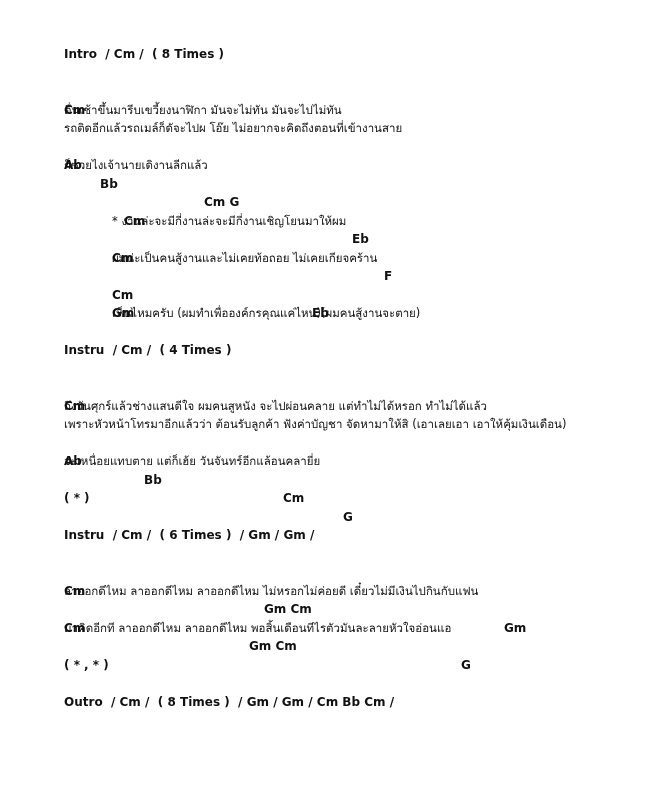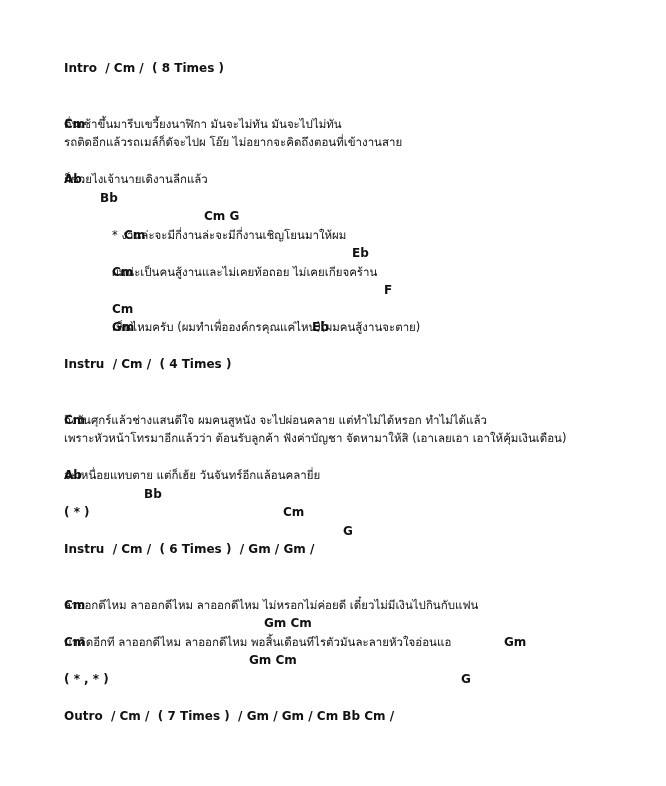--- a/index.html
+++ b/index.html
@@ -1,18 +1,18 @@
 <!DOCTYPE html>
 <html><head>
 <meta charset="utf-8">
 <style>
   html, body { margin:0; padding:0; background:#ffffff; }
   body { width:666px; height:786px; position:relative; overflow:hidden;
          font-family:"DejaVu Sans", "Liberation Sans", sans-serif; color:#111; }
-  .doc { position:absolute; left:64px; top:59px; right:20px; }
+  .doc { position:absolute; left:64px; top:45px; right:20px; }
   .line { height:18.5px; line-height:18.5px; font-size:11.5px; white-space:pre; }
   .chord { font-weight:bold; font-size:12px; }
   .lyric { font-weight:normal; font-size:11.5px; }
   .section { font-weight:bold; font-size:12px; }
   .blank { height:18.5px; }
   .indent { padding-left:48px; }
   .c { display:inline-block; position:absolute; }
   .chordrow { position:relative; }
 </style>
 </head>
@@ -90,14 +90,14 @@
     <span class="c" style="left:0">Cm</span>
     <span class="c" style="left:185px">Gm Cm</span>
     <span class="c" style="left:397px">G</span>
   </div>
   <div class="line lyric">มาคิดอีกที ลาออกดีไหม ลาออกดีไหม พอสิ้นเดือนทีไรตัวมันละลายหัวใจอ่อนแอ</div>
   <div class="blank"></div>
 
   <div class="line section">( * , * )</div>
   <div class="blank"></div>
 
-  <div class="line section">Outro  / Cm /  ( 7 Times )  / Gm / Gm / Cm Bb Cm /</div>
+  <div class="line section">Outro  / Cm /  ( 8 Times )  / Gm / Gm / Cm Bb Cm /</div>
 </div>
 
 </body></html>

